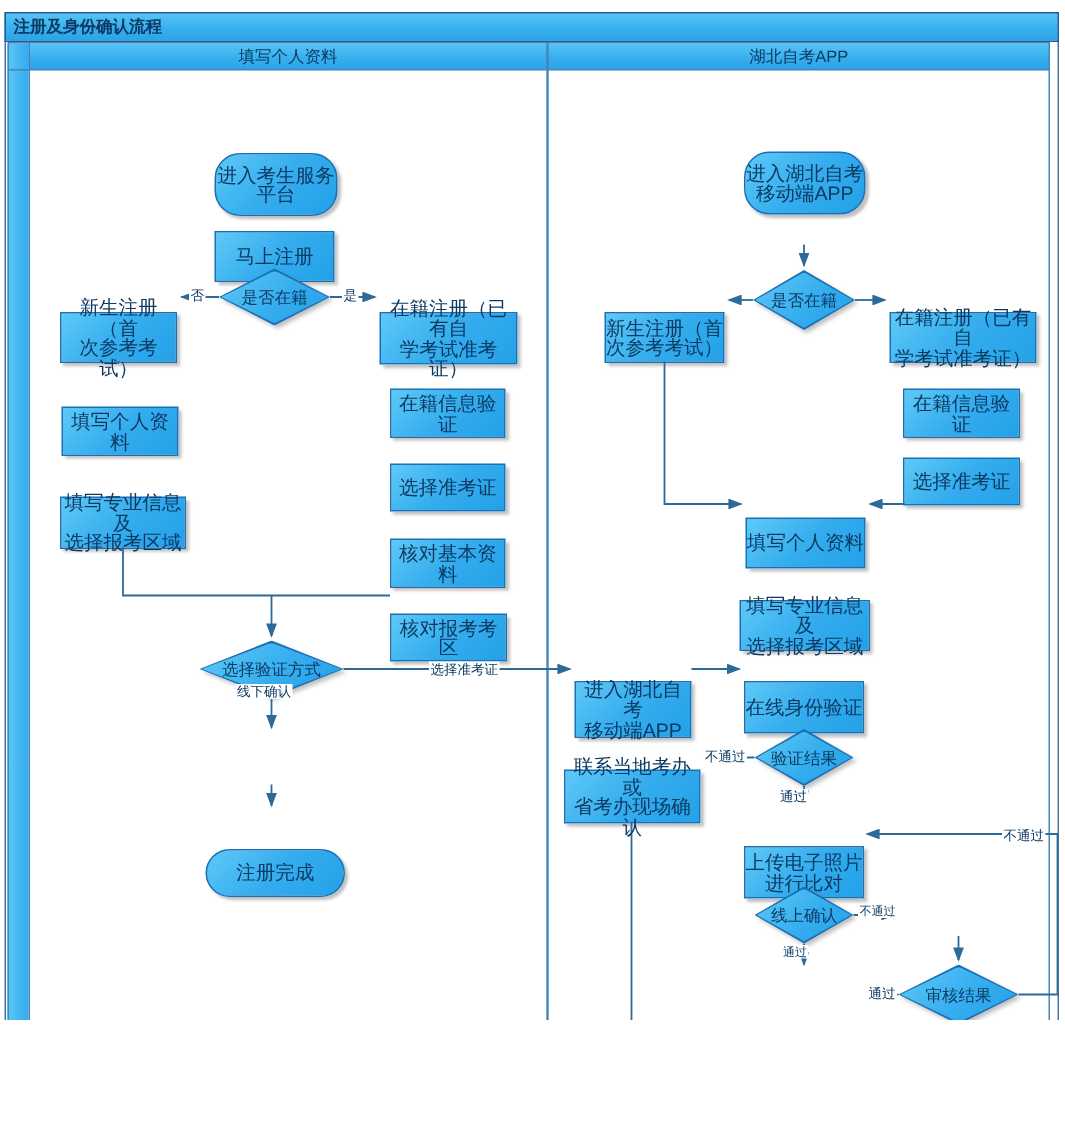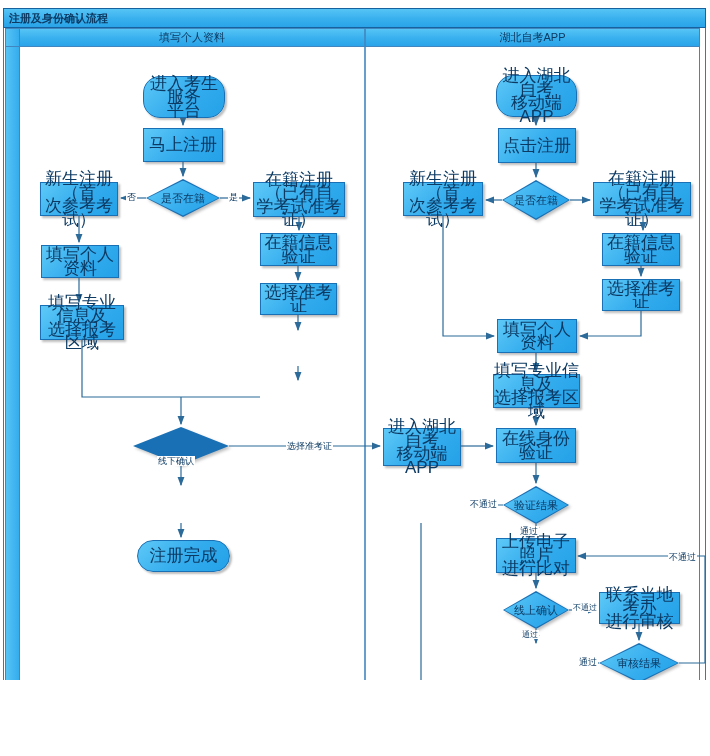--- a/index.html
+++ b/index.html
@@ -16,21 +16,21 @@
     align-items:center; justify-content:center; font-size:11px; border:none; }
   .sepband { position:absolute; left:5px; top:29px; width:14px; height:716px; border:none;
     background:linear-gradient(90deg,#5ac6f6 0%,#34aced 100%); }
   .seplabel { position:absolute; left:5px; top:708px; width:14px; height:34px;
     display:flex; align-items:center; justify-content:center; }
   .seplabel span { transform:rotate(-90deg); font-size:7px; color:#0c3a63; white-space:nowrap; }
 
   svg.wires { position:absolute; left:0; top:0; z-index:1; pointer-events:none; }
 
   .node { position:absolute; z-index:2; display:flex; align-items:center; justify-content:center;
-    text-align:center; font-size:17px; line-height:13.5px; color:#0c3a63; white-space:pre-line; }
+    text-align:center; font-size:13px; line-height:13.5px; color:#0c3a63; white-space:pre-line;margin-top:26px; }
   .proc { background:linear-gradient(135deg,#5ec9f7 0%,#35adee 50%,#23a1e8 100%);
     border:1px solid #1a70b4; box-shadow:2px 2px 2px rgba(96,96,96,.40); }
   .term { background:linear-gradient(135deg,#5ec9f7 0%,#35adee 50%,#23a1e8 100%);
     border:1px solid #1a70b4; box-shadow:2px 2px 2px rgba(96,96,96,.40); border-radius:17px; }
   .diam { position:absolute; z-index:2; filter:drop-shadow(2px 2px 1.5px rgba(96,96,96,.40)); }
   .diam-b { position:absolute; inset:0; background:#1a70b4;
     clip-path:polygon(50% 0,100% 50%,50% 100%,0 50%); }
   .diam-f { position:absolute; inset:1.5px;
     background:linear-gradient(135deg,#5ec9f7 0%,#35adee 55%,#23a1e8 100%);
     clip-path:polygon(50% 0,100% 50%,50% 100%,0 50%);
@@ -125,30 +125,34 @@
 
   <div class="node proc" style="left:40px;top:182px;width:78px;height:34px">新生注册（首
 次参考考试）</div>
   <div class="node proc" style="left:253px;top:182px;width:92px;height:35px">在籍注册（已有自
 学考试准考证）</div>
   <div class="node proc" style="left:41px;top:245px;width:78px;height:33px">填写个人资料</div>
   <div class="node proc" style="left:40px;top:305px;width:84px;height:35px">填写专业信息及
 选择报考区域</div>
   <div class="node proc" style="left:260px;top:233px;width:77px;height:33px">在籍信息验证</div>
   <div class="node proc" style="left:260px;top:283px;width:77px;height:32px">选择准考证</div>
+  <div class="node proc" style="left:260px;top:333px;width:77px;height:33px">核对基本资料</div>
+  <div class="node proc" style="left:260px;top:383px;width:78px;height:32px">核对报考考区</div>
 
   <div class="diam" style="left:133px;top:427px;width:96px;height:38px">
     <div class="diam-b"></div>
+    <div class="diam-f">
+        <span>选择验证方式</span>
+      </div>
   </div>
 
   <div class="node term" style="left:137px;top:540px;width:93px;height:32px">注册完成</div>
 
   <div class="node term" style="left:496px;top:75px;width:81px;height:42px">进入湖北自考
 移动端APP</div>
-  <div class="node proc" style="left:498px;top:128px;width:78px;height:35px">点击注册</div>
 
   <div class="diam" style="left:502px;top:180px;width:68px;height:40px">
     <div class="diam-b"></div>
     <div class="diam-f">
         <span>是否在籍</span>
       </div>
   </div>
 
   <div class="node proc" style="left:403px;top:182px;width:80px;height:34px">新生注册（首
 次参考考试）</div>
@@ -163,32 +167,32 @@
 移动端APP</div>
   <div class="node proc" style="left:496px;top:428px;width:80px;height:35px">在线身份验证</div>
 
   <div class="diam" style="left:503px;top:486px;width:66px;height:38px">
     <div class="diam-b"></div>
     <div class="diam-f">
         <span>验证结果</span>
       </div>
   </div>
 
+  <div class="node proc" style="left:376px;top:487px;width:91px;height:36px">联系当地考办或
+省考办现场确认</div>
   <div class="node proc" style="left:496px;top:538px;width:80px;height:35px">上传电子照片
 进行比对</div>
 
   <div class="diam" style="left:503px;top:591px;width:66px;height:38px">
     <div class="diam-b"></div>
     <div class="diam-f">
         <span>线上确认</span>
       </div>
   </div>
 
-  <div class="node proc" style="left:599px;top:592px;width:81px;height:32px">联系当地考办
-进行审核</div>
 
   <div class="diam" style="left:599px;top:643px;width:80px;height:40px">
     <div class="diam-b"></div>
     <div class="diam-f">
         <span>审核结果</span>
       </div>
   </div>
 
   <div class="node term" style="left:491px;top:700px;width:90px;height:33px">注册完成</div>
 

